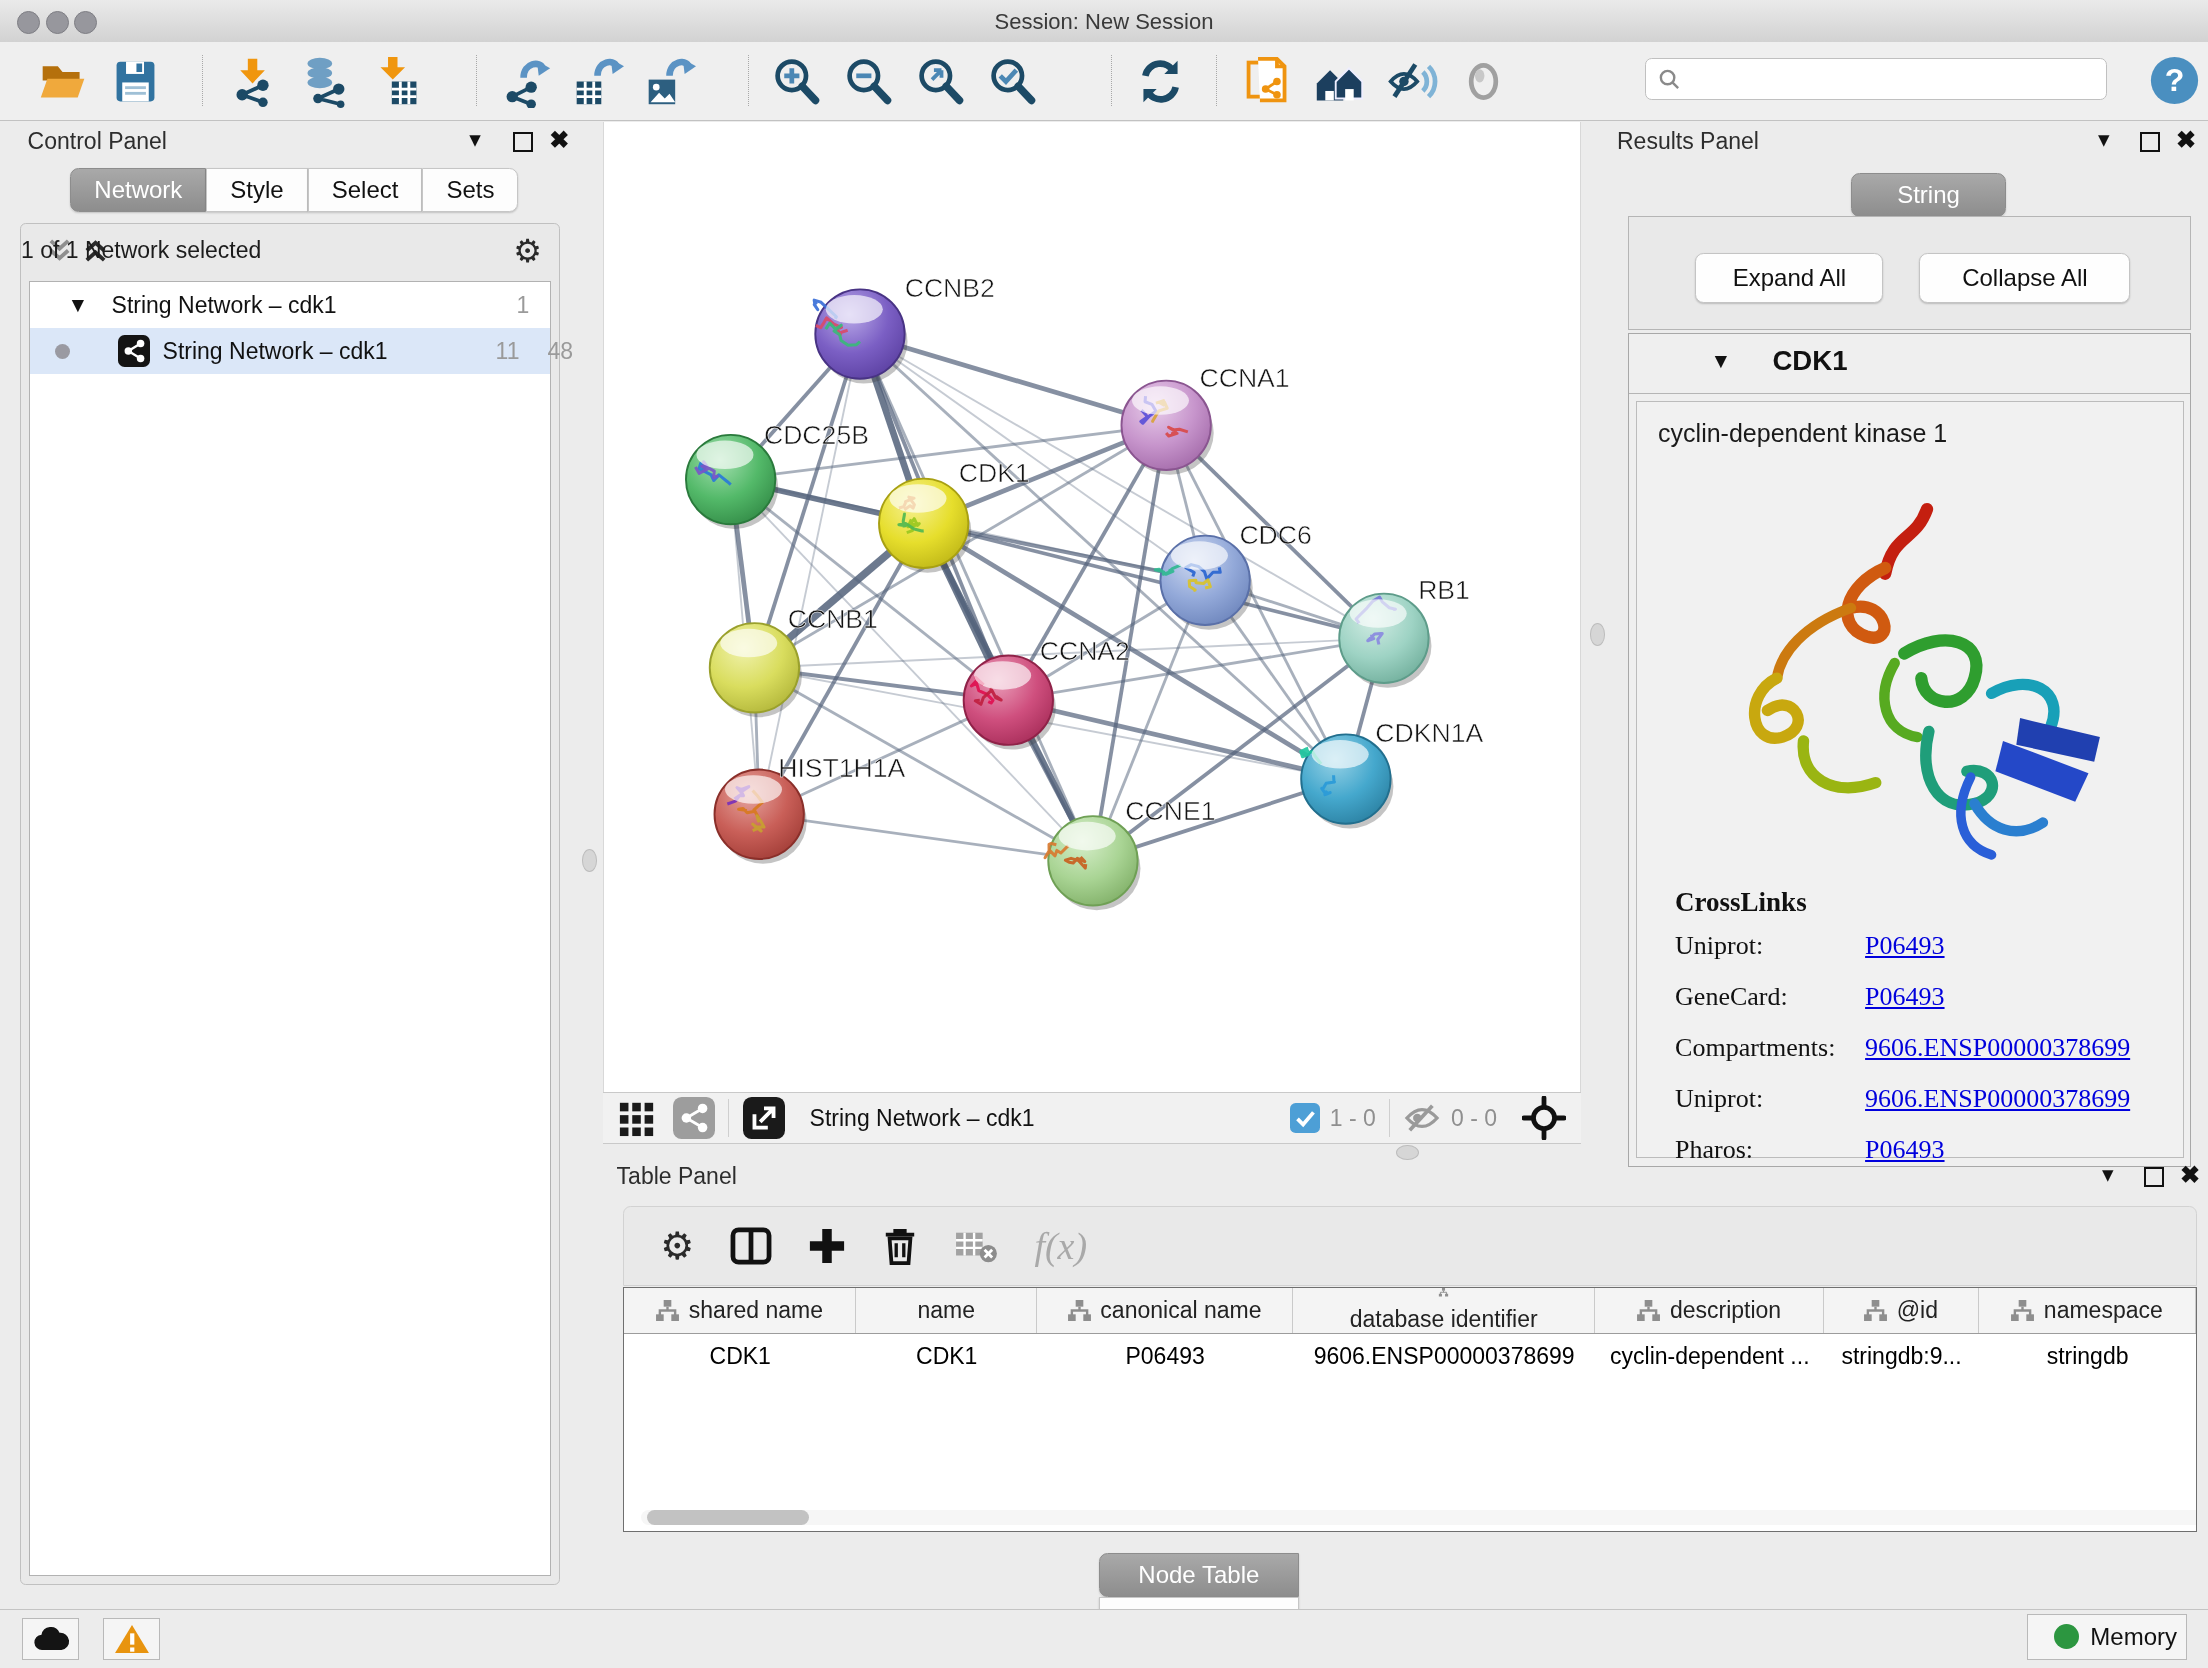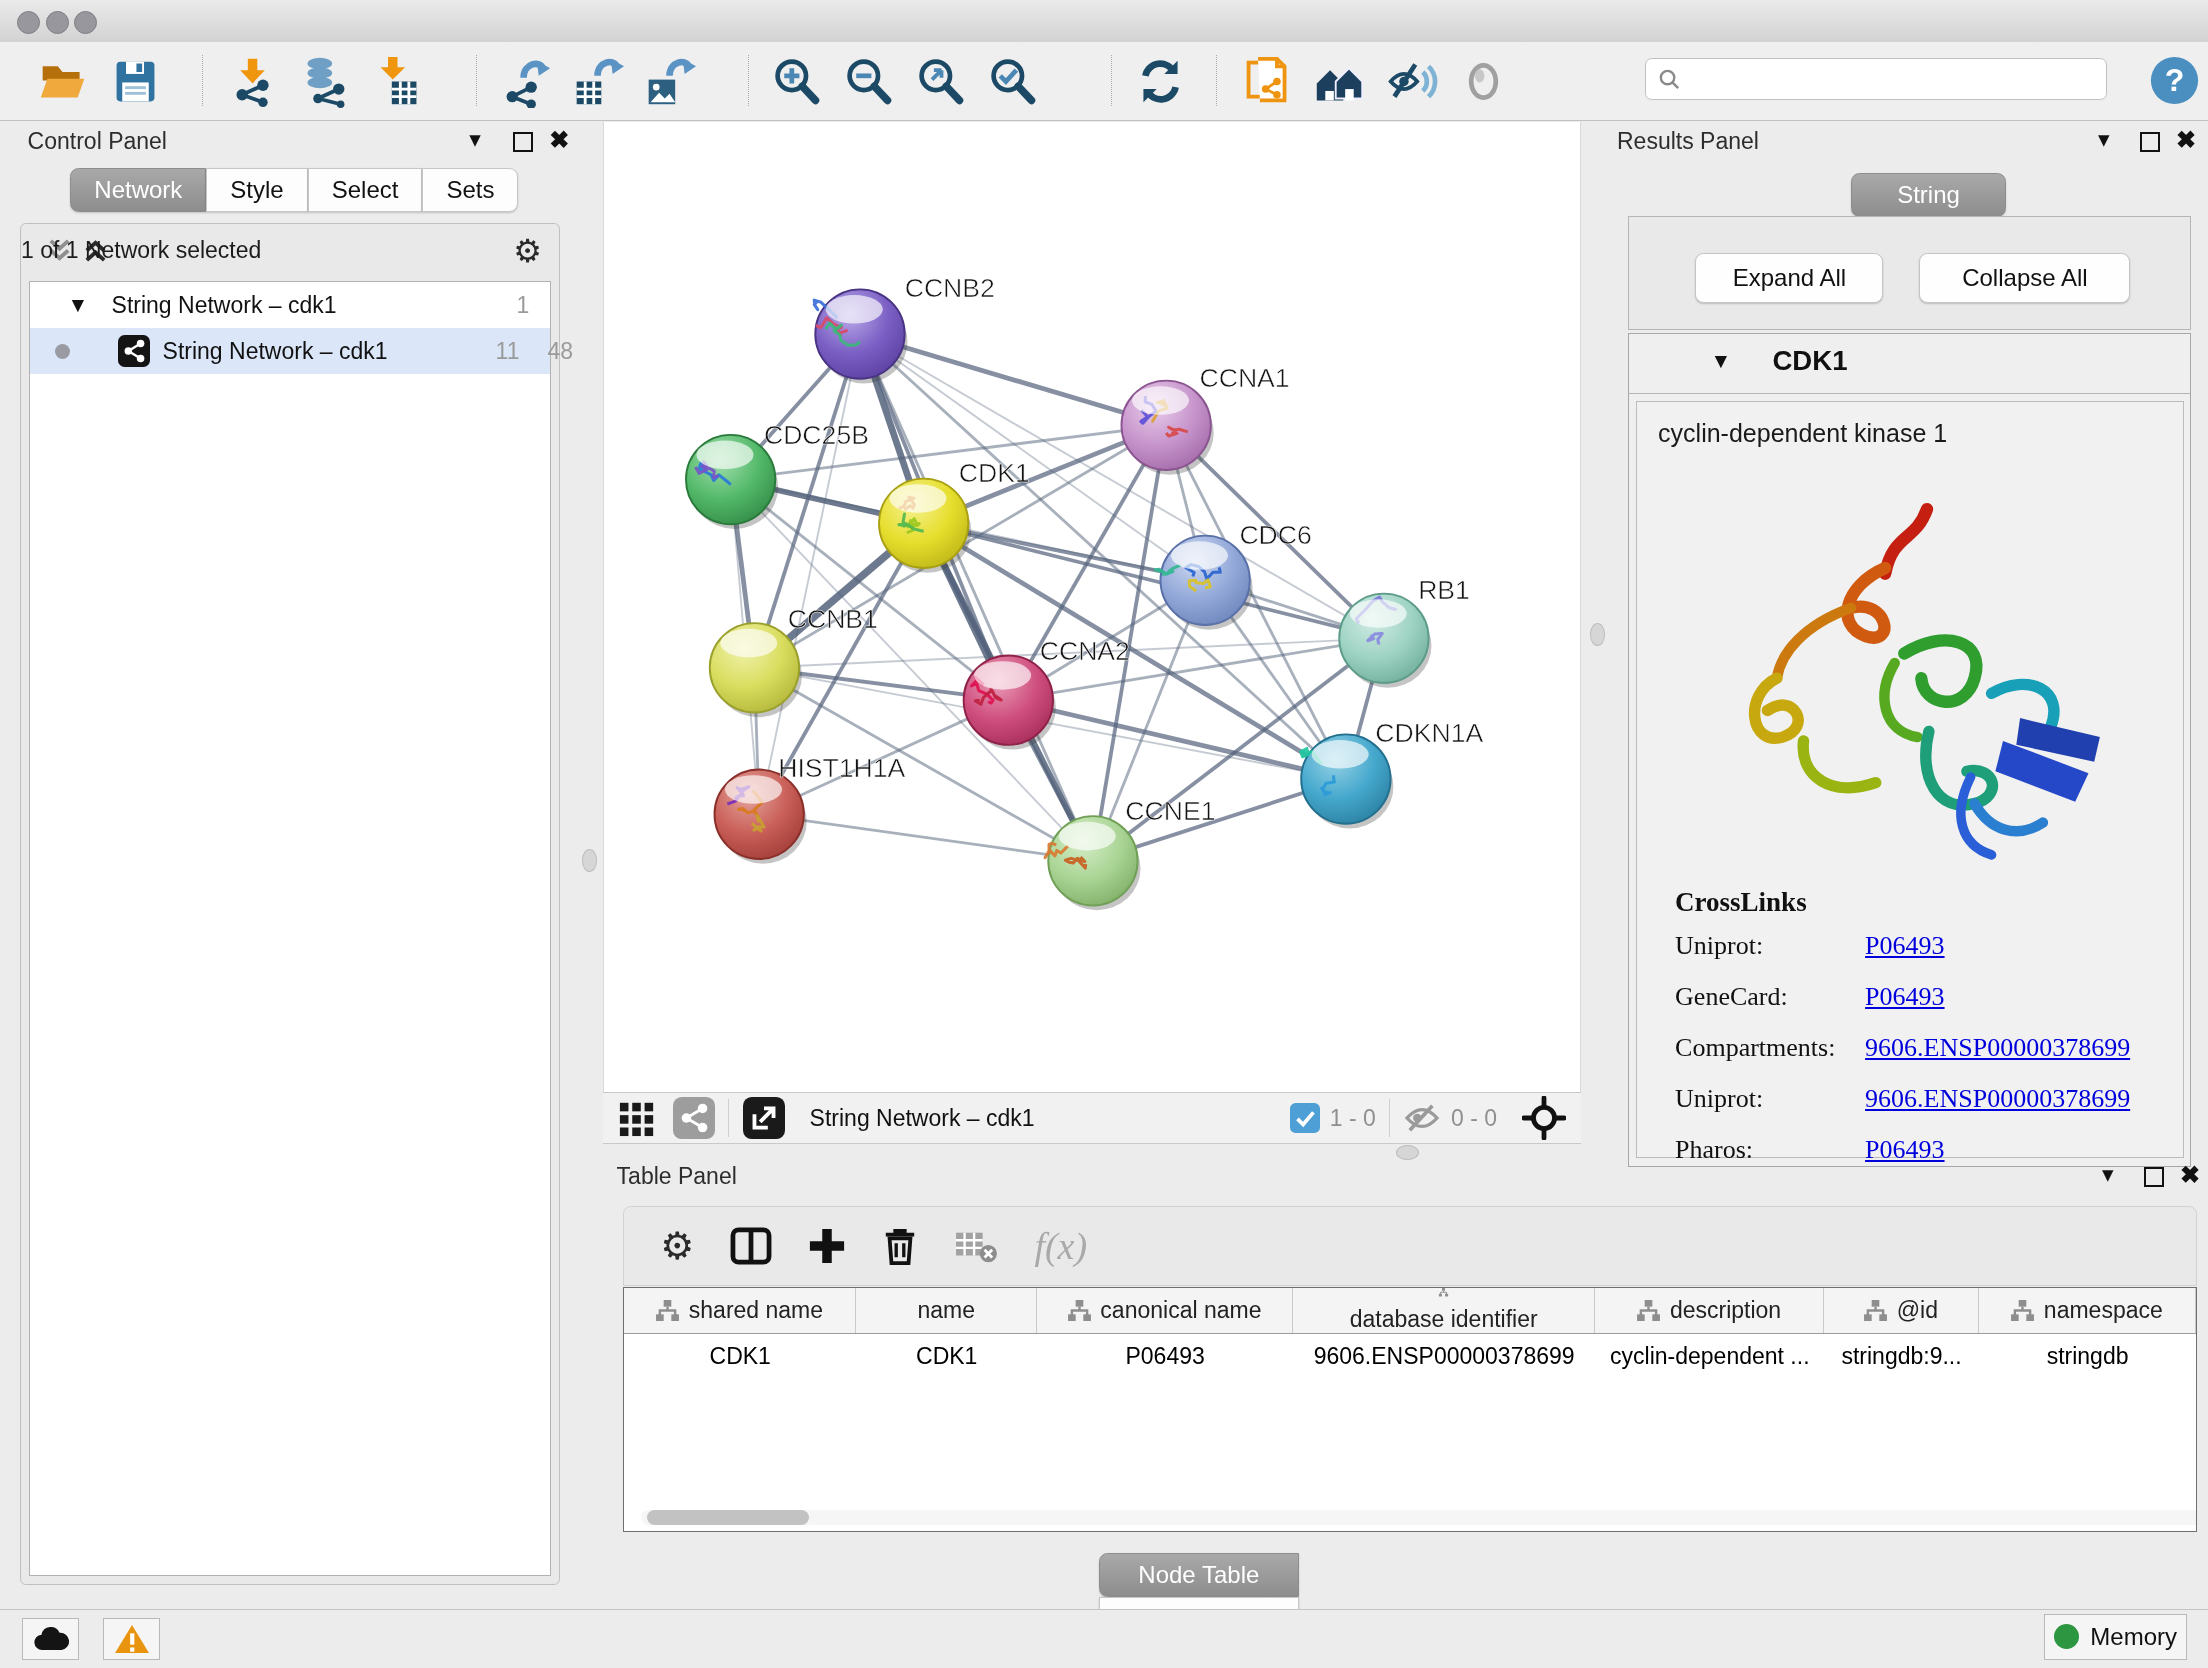--- a/index.html
+++ b/index.html
@@ -66,33 +66,34 @@
   #tp-head{display:flex;height:45px;background:#f4f4f4;border-bottom:1px solid #9c9c9c;}
   .th{display:flex;align-items:center;justify-content:center;font-size:23px;color:#222;border-right:1px solid #cacaca;box-sizing:border-box;gap:9.5px;overflow:hidden;white-space:nowrap;}
   #tp-row{display:flex;height:44px;}
   .td{display:flex;align-items:center;justify-content:center;font-size:23px;color:#000;box-sizing:border-box;overflow:hidden;white-space:nowrap;}
   #tp-hscroll{position:absolute;left:17px;bottom:5.7px;width:1566px;height:15px;background:#f6f6f6;border-radius:7.6px;}
   #tp-hthumb{position:absolute;left:5.7px;top:0;width:162px;height:15px;background:#c2c2c2;border-radius:7.6px;}
   #tp-tabs{position:absolute;left:490px;top:396px;display:flex;flex-direction:column;}
   
   #statusbar{position:absolute;left:0;top:1609px;width:100%;height:59px;background:#ececec;border-top:1px solid #c4c4c4;}
   .sb-btn{position:absolute;top:7.6px;width:55px;height:40px;background:#f5f5f5;border:1.9px solid #b9b9b9;display:flex;align-items:center;justify-content:center;}
-  #memory-btn{position:absolute;right:21px;top:3.8px;width:141px;height:44px;background:#f5f5f5;border:1.9px solid #b9b9b9;display:flex;align-items:center;justify-content:center;gap:11.4px;font-size:24px;}
+  #memory-btn{position:absolute;right:21px;top:3.8px;width:141px;height:44px;background:#f5f5f5;border:1.9px solid #b9b9b9;display:flex;align-items:center;justify-content:center;gap:11.4px;font-size:24px;padding-left:17px;}
   #memory-dot{width:25px;height:25px;border-radius:50%;background:#2c9640;}
   svg{display:block;}
 </style>
 </head>
 <body>
 
 <div id="app">
 
   <div id="titlebar">
     <span class="tl-dot" style="left:17px"></span>
     <span class="tl-dot" style="left:46px"></span>
     <span class="tl-dot" style="left:74px"></span>
+    <div id="win-title">Session: New Session</div>
   </div>
 
   <div id="toolbar">
     <div class="tb-group" style="left:27px">
       <span class="tb-btn">
         <svg width="53" height="53" viewBox="0 0 56 56">
             <path d="M6 12h16l5 6h18v9H6z" fill="#b5700c"></path>
             <path d="M11 25h39l-7 20H4z" fill="#f0a93c"></path>
           </svg>
       </span>

